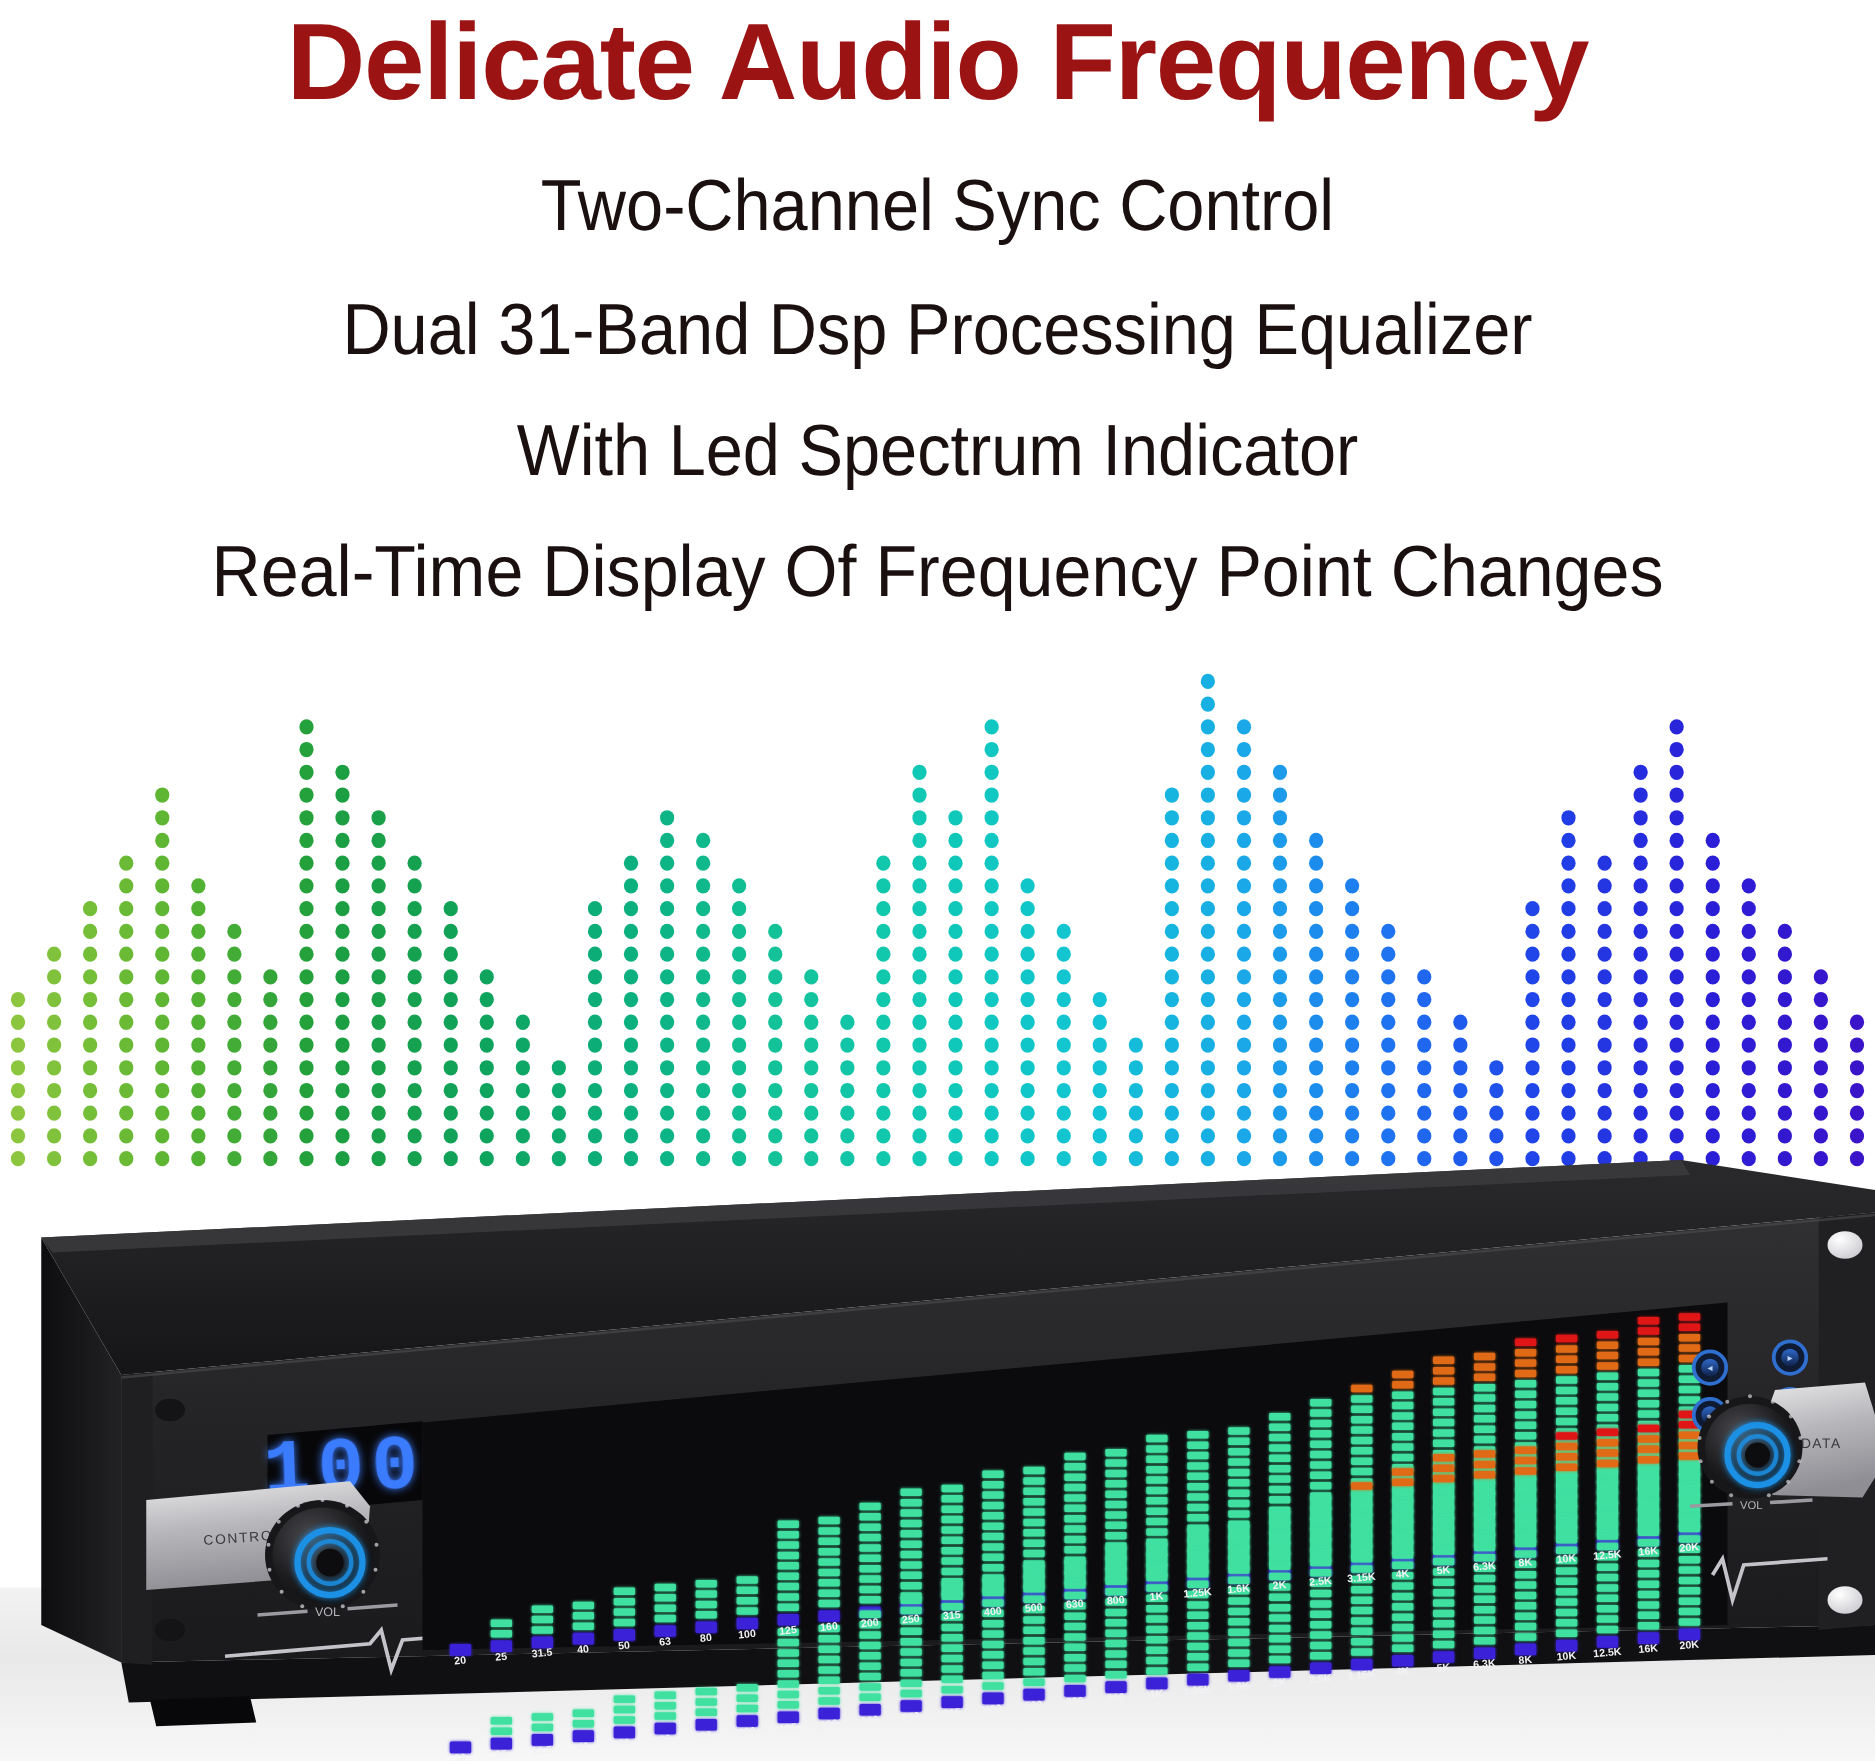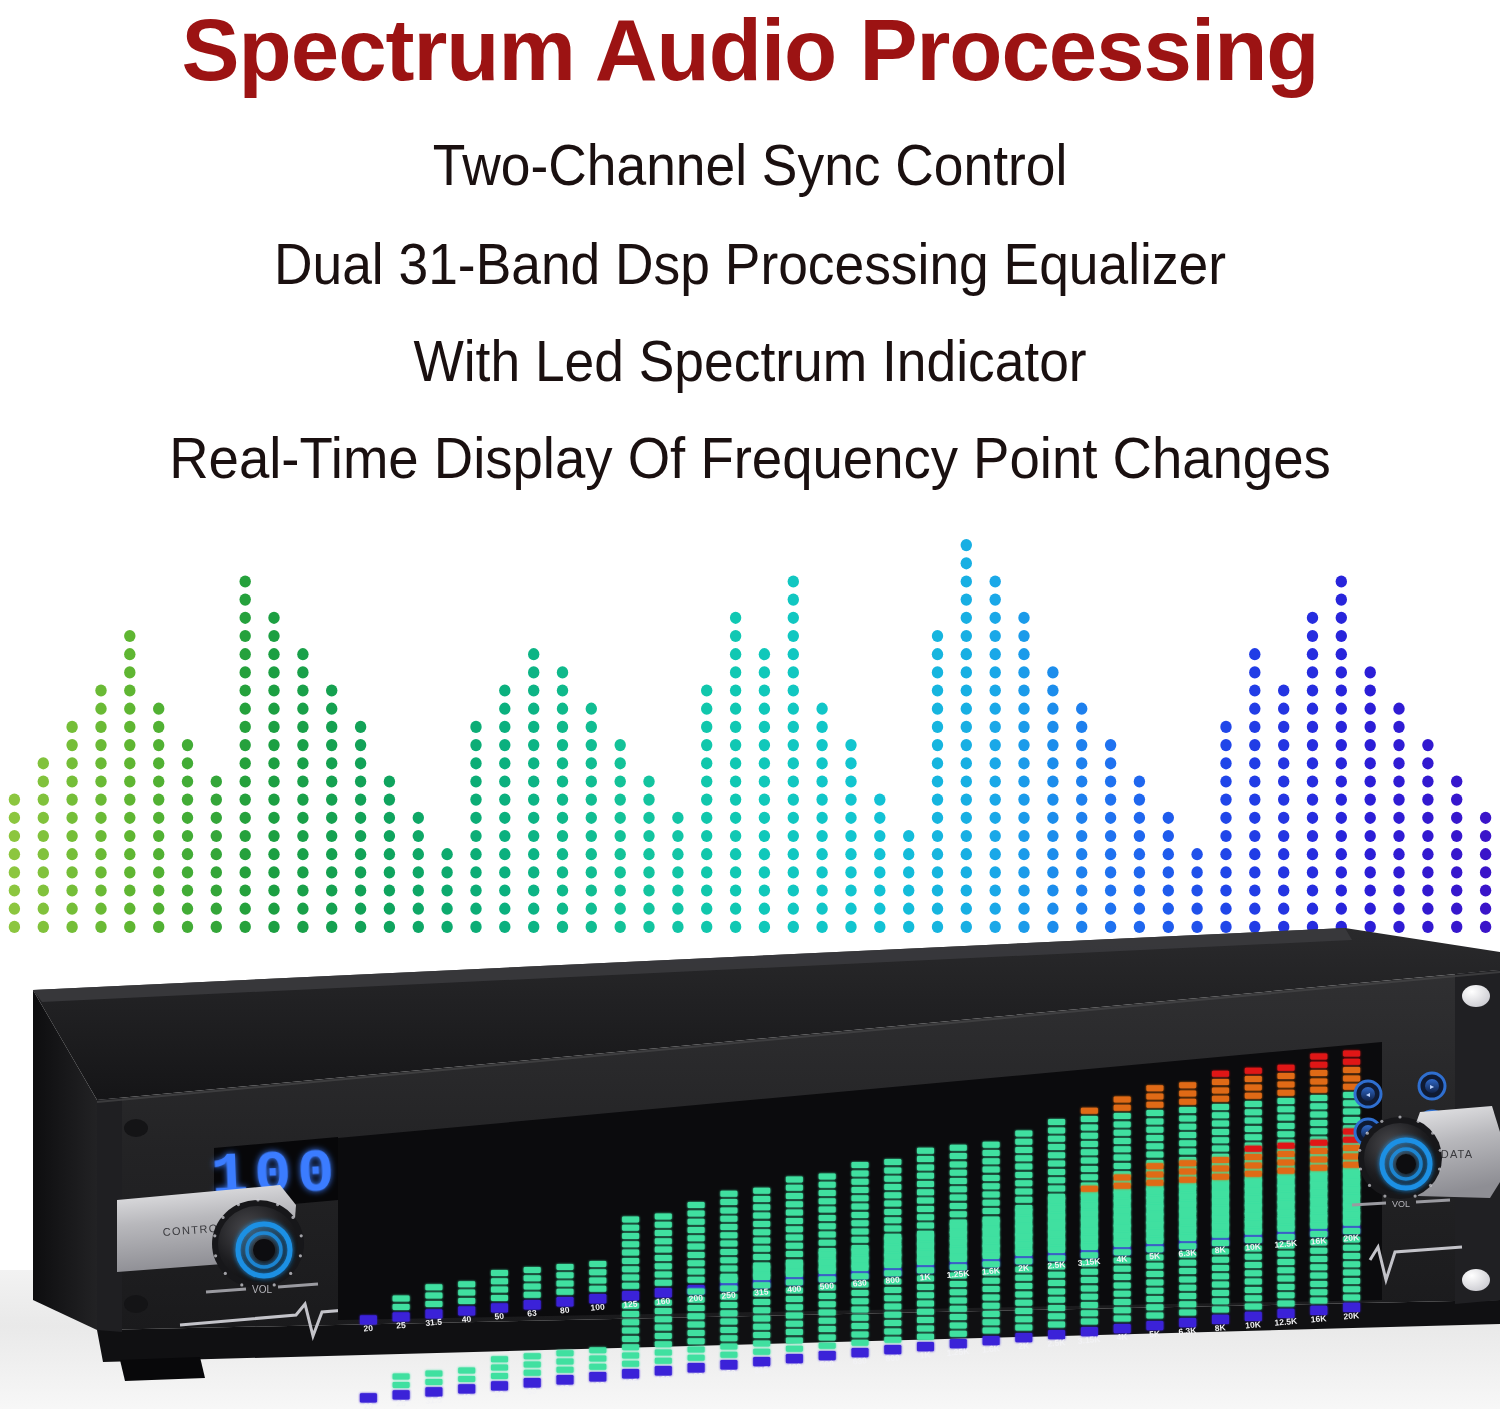--- a/index.html
+++ b/index.html
@@ -84,21 +84,21 @@
   }
 </style>
 </head>
 <body>
 
 <div id="stage">
 
   <div id="floor"></div>
 
   <div id="headings">
-    <div id="title-main" style="color: rgb(156, 19, 19);">Spectrum Audio Processing</div>
+    <div id="title-main" style="color: rgb(156, 19, 19);">Delicate Audio Frequency</div>
     <div id="sub-1" class="subline">Two-Channel Sync Control</div>
     <div id="sub-2" class="subline">Dual 31-Band Dsp Processing Equalizer</div>
     <div id="sub-3" class="subline">With Led Spectrum Indicator</div>
     <div id="sub-4" class="subline">Real-Time Display Of Frequency Point Changes</div>
   </div>
 
   <div id="dotfield">
     <svg id="dotsvg" width="1500" height="400" viewBox="0 0 1500 400">
         <ellipse cx="14.4" cy="390.9" rx="5.7" ry="6.1" fill="#8cc63f"></ellipse>
         <ellipse cx="14.4" cy="372.7" rx="5.7" ry="6.1" fill="#8cc63f"></ellipse>

